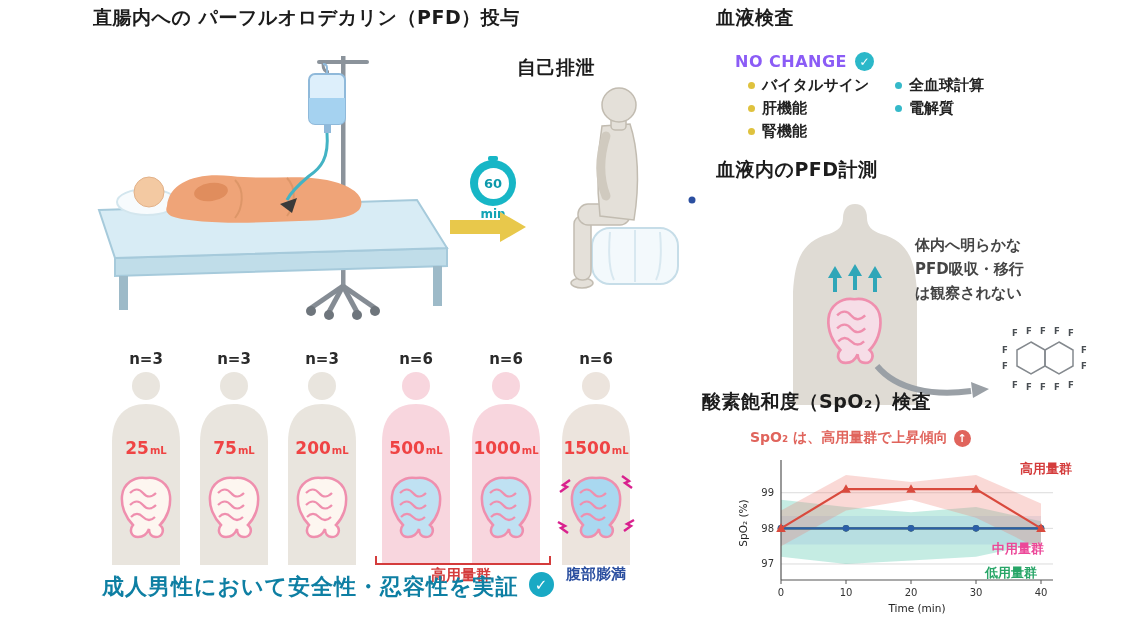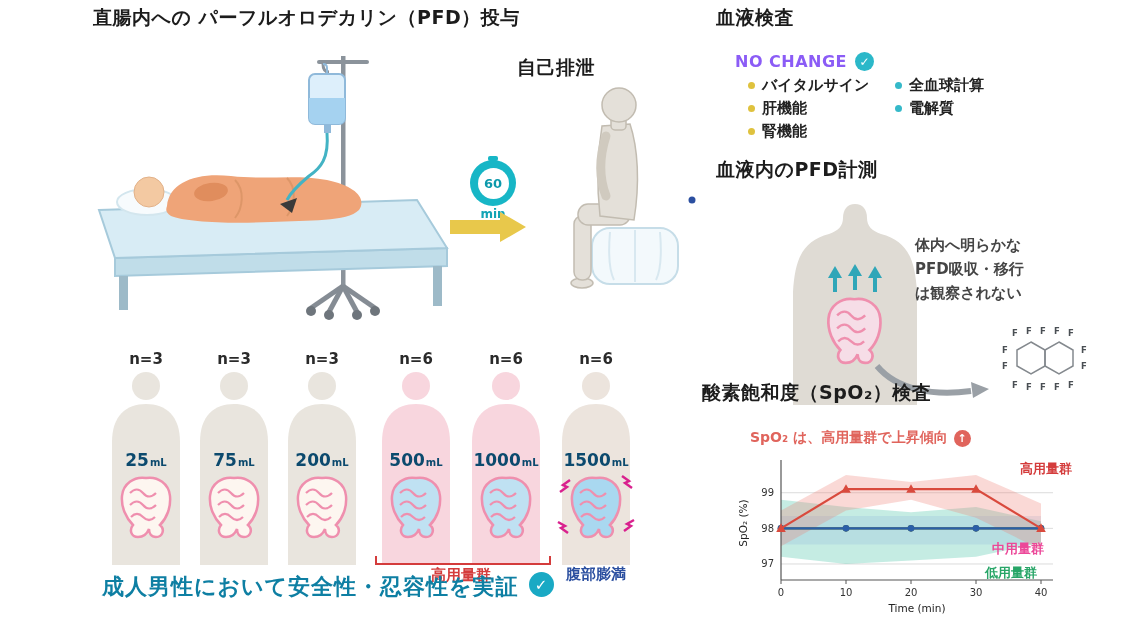--- a/index.html
+++ b/index.html
@@ -3,21 +3,21 @@
 <meta charset="utf-8">
 <style>
   html,body { margin:0; padding:0; background:#fff; }
   body { font-family:"DejaVu Sans","Liberation Sans",sans-serif; }
   .canvas { position:relative; width:1124px; height:633px; background:#ffffff; overflow:hidden; }
   .abs { position:absolute; }
   .sec-title { font-size:19px; font-weight:bold; color:#1c1c1c; letter-spacing:0.5px; white-space:nowrap; }
   .n-label { display:block; text-align:center; font-weight:bold; font-size:15px; color:#2a2a2a; }
   .dose-figure { position:absolute; width:92px; height:218px; }
   .dose-figure svg { display:block; margin-top:2px; }
-  .vol { position:absolute; top:100px; left:0; width:100%; text-align:center; color:#0c4a6e; }
+  .vol { position:absolute; top:88px; left:0; width:100%; text-align:center; color:#ef4444; }
   .vol-num { font-size:17px; font-weight:bold; }
   .vol-unit { font-size:10px; font-weight:bold; margin-left:1px; }
   .bullet-row { display:flex; align-items:center; gap:7px; height:23px; font-size:15px; color:#222; font-weight:600; white-space:nowrap; }
   .dot { width:7px; height:7px; border-radius:50%; flex:0 0 auto; }
   .dot-yellow { background:#dfc23e; }
   .dot-teal { background:#35b9c9; }
   .nc-row { display:flex; align-items:center; gap:8px; }
   .nc-text { color:#8b5cf6; font-weight:bold; font-size:16px; letter-spacing:0.5px; }
   .check-badge { width:19px; height:19px; border-radius:50%; background:#2bb8c9; color:#fff; font-size:12px; font-weight:bold; display:flex; align-items:center; justify-content:center; flex:0 0 auto; }
   .check-badge.big { width:25px; height:25px; background:#19a9c4; font-size:15px; }
@@ -279,21 +279,21 @@
       </g>
     </g>
   </svg>
 
   <div class="abs" style="left:915px; top:233px;">
     <div class="note-line">体内へ明らかな</div>
     <div class="note-line">PFD吸収・移行</div>
     <div class="note-line">は観察されない</div>
   </div>
 
-  <div class="abs sec-title" style="left:702px; top:380px;">酸素飽和度（SpO₂）検査</div>
+  <div class="abs sec-title" style="left:702px; top:389px;">酸素飽和度（SpO₂）検査</div>
 
   <div class="abs annot-row" style="left:750px; top:429px;">
     <span class="annot-text">SpO₂ は、高用量群で上昇傾向</span>
     <span class="annot-badge">↑</span>
   </div>
 
   <div class="abs" style="left:735px; top:452px; width:370px; height:178px;">
     <svg id="spo2-chart" width="370" height="178" viewBox="0 0 370 178">
         <line x1="46" y1="111.96874999999991" x2="318" y2="111.96874999999991" stroke="#dcdcdc" stroke-width="1"></line>
         <text x="39" y="115.46874999999991" text-anchor="end" font-size="10" fill="#333">97</text>

